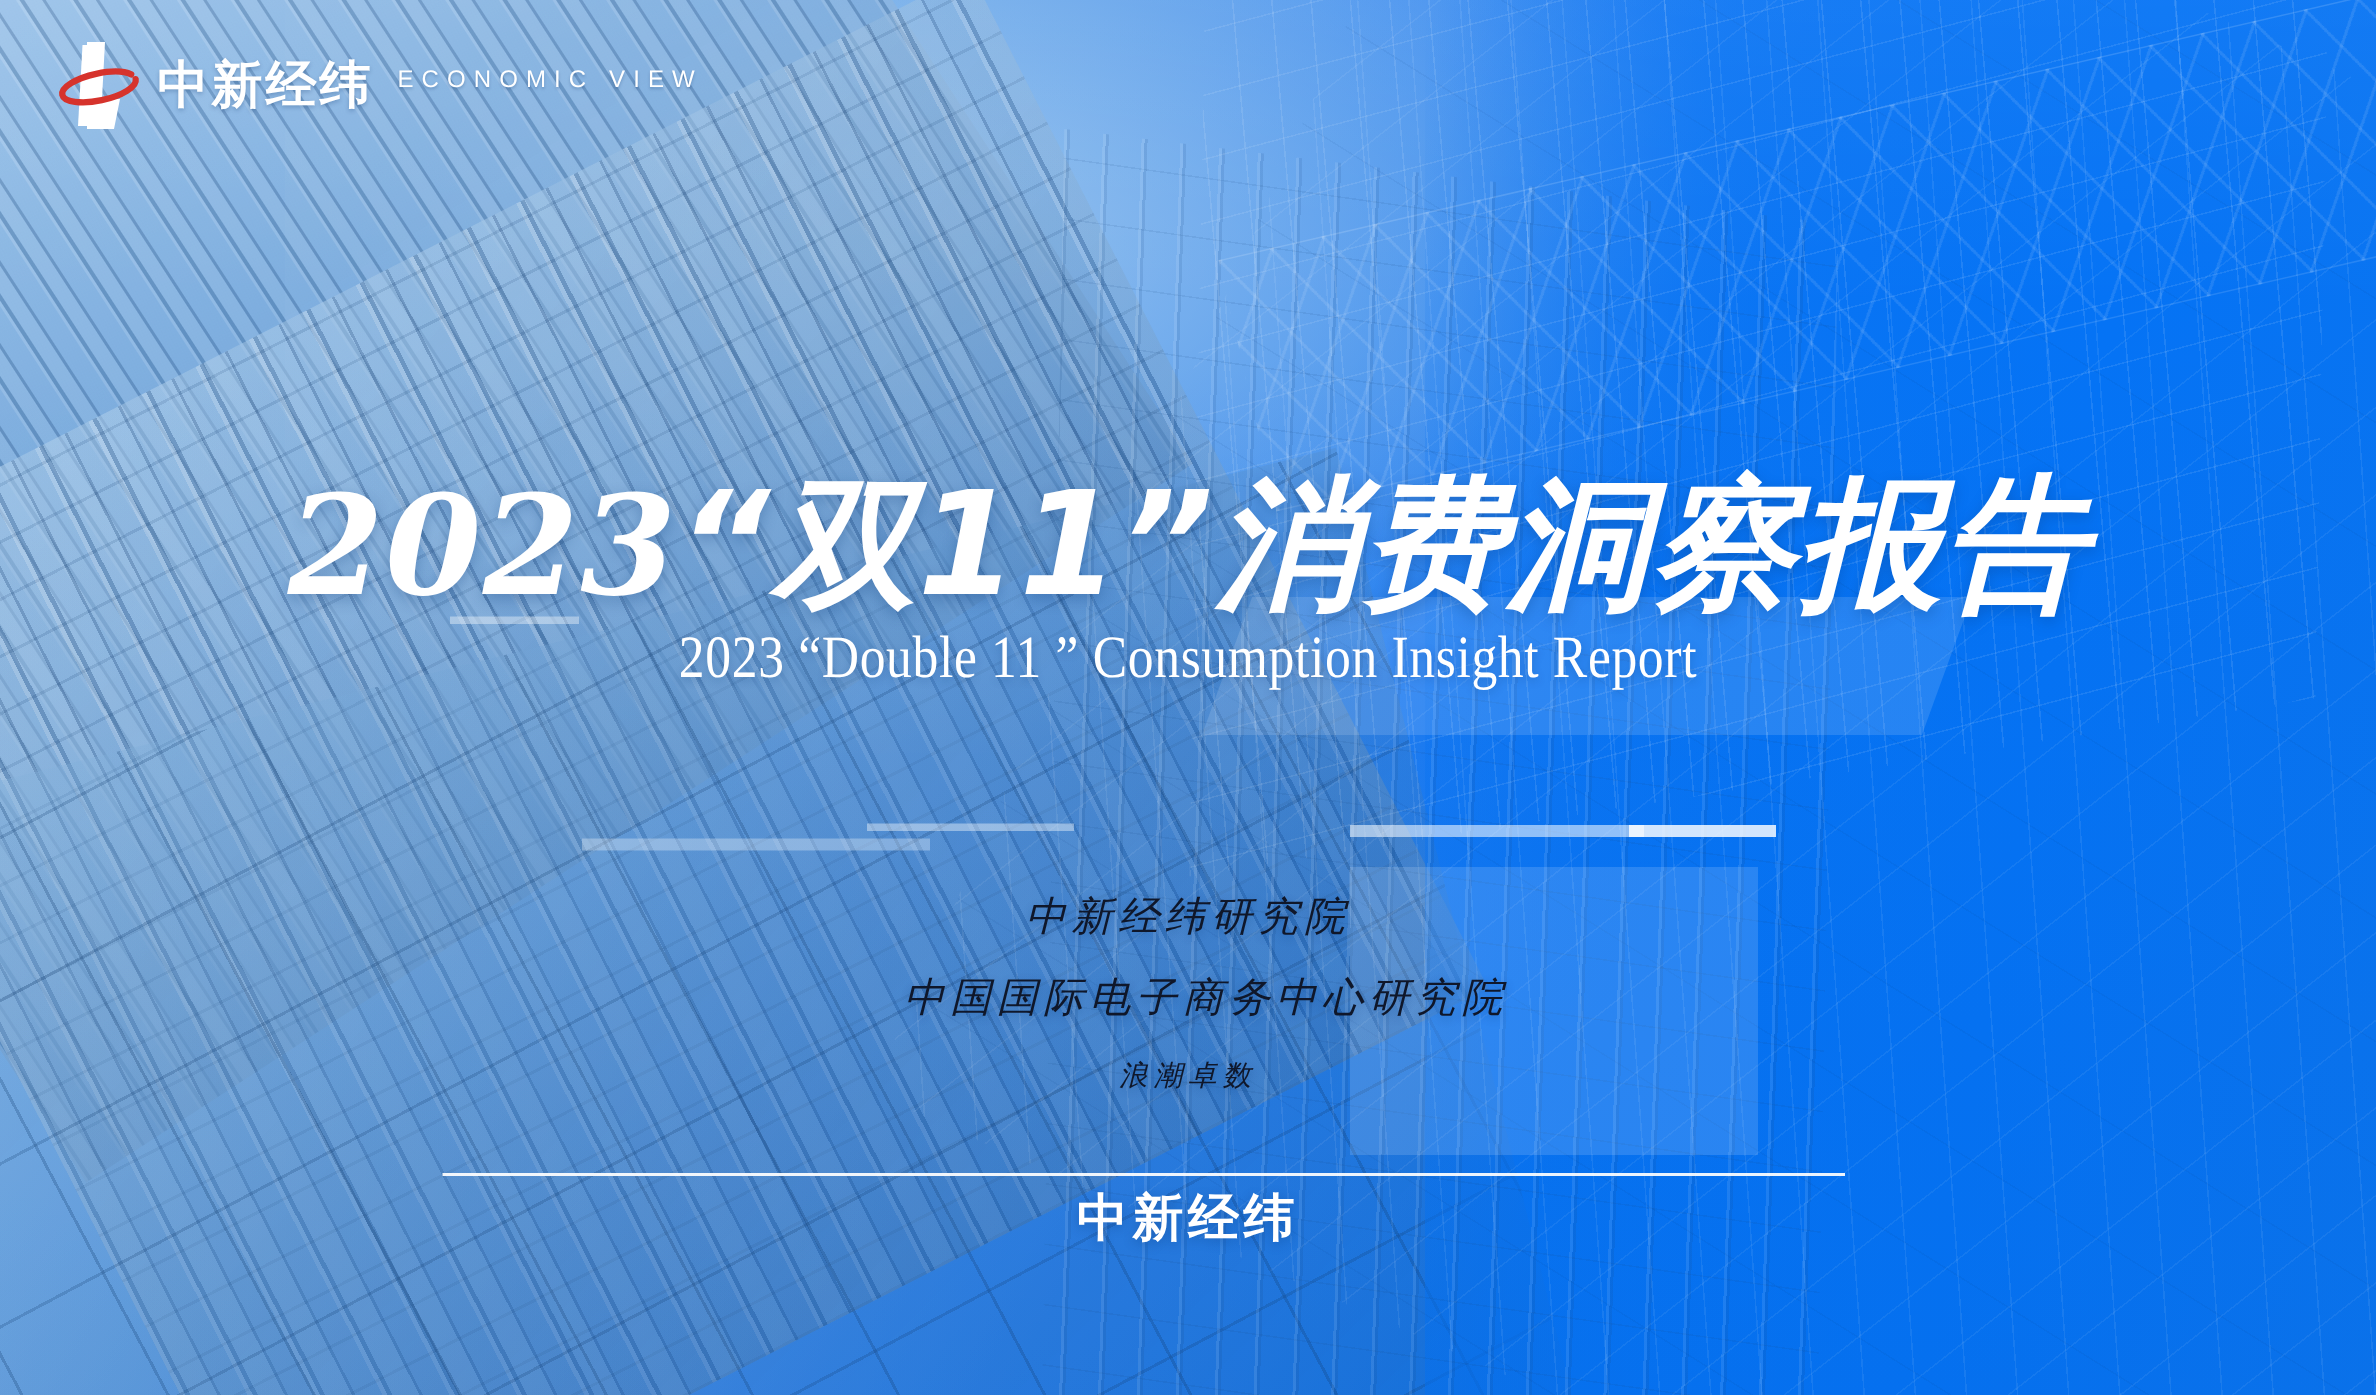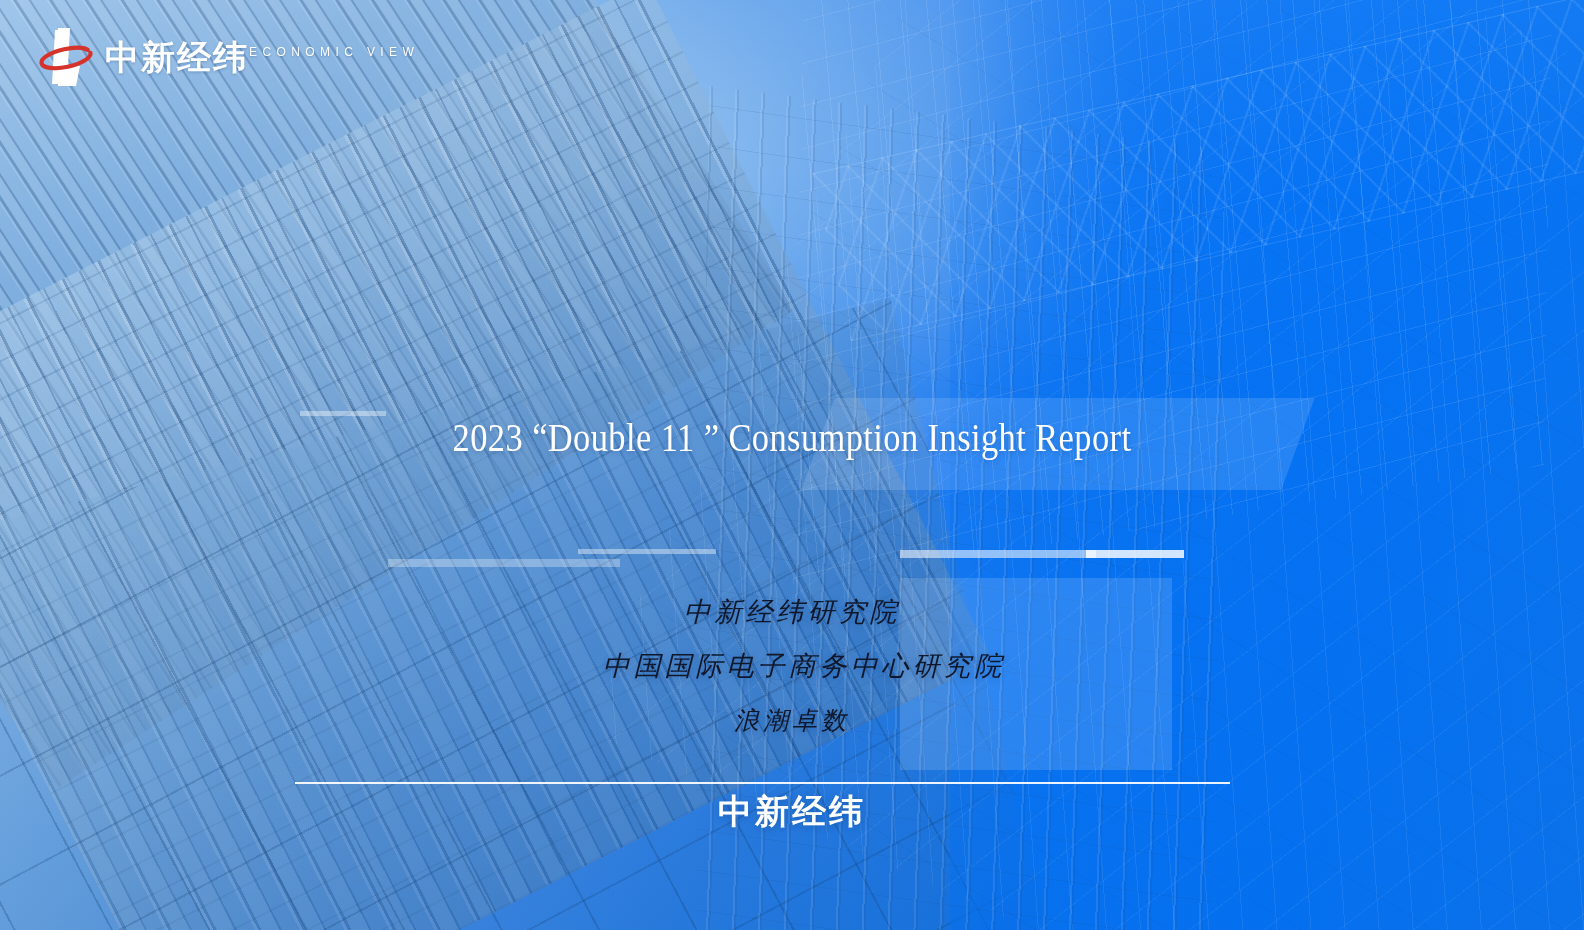--- a/index.html
+++ b/index.html
@@ -168,23 +168,24 @@
     z-index:40;
   }
   .logo-mark{position:relative;width:58px;height:70px;}
   .logo-text{display:flex;flex-direction:row;align-items:flex-start;line-height:1;}
   .logo-cn{
     color:#fff;font-size:34px;font-weight:700;letter-spacing:2px;
     font-family:"DejaVu Sans","Liberation Sans",sans-serif;
     text-shadow:0 1px 3px rgba(0,40,90,.25);
   }
   .logo-en{
-    color:#fff;font-size:12px;letter-spacing:5.4px;margin-top:6px;
+    color:#fff;font-size:16px;letter-spacing:5.4px;margin-top:6px;
     font-family:"Liberation Sans",sans-serif;font-weight:400;
     text-shadow:0 1px 2px rgba(0,40,90,.25);
+    margin-left:16px;
   }
 
   
   .deco-parallelogram{
     position:absolute;
     left:818px;top:398px;width:480px;height:92px;
     background:rgba(255,255,255,.13);
     transform:skewX(-20deg);
     z-index:10;
   }
@@ -244,21 +245,21 @@
   }
   .author-line{
     color:#0f172a;
     font-family:"DejaVu Serif","Liberation Serif",serif;
     font-weight:400;font-style:italic;
     letter-spacing:4px;
     text-shadow:0 2px 6px rgba(8,50,110,.3);
   }
   .author-1{font-size:27px;line-height:1;}
   .author-2{font-size:27px;line-height:1;margin-top:27px;margin-left:24px;}
-  .author-3{font-size:25px;line-height:1;margin-top:29px;}
+  .author-3{font-size:19px;line-height:1;margin-top:29px;}
 
   .byline{
     position:absolute;left:0;right:0;top:789px;
     text-align:center;z-index:30;
     color:#fff;
     font-family:"DejaVu Sans","Liberation Sans",sans-serif;
     font-weight:700;
     font-size:34px;
     letter-spacing:3px;
     text-shadow:0 2px 7px rgba(8,50,110,.32);
@@ -297,20 +298,23 @@
         <path d="M17 8 L24 8 L20 62 L14 62 Z" fill="#ffffff"></path>
         <ellipse cx="28" cy="36" rx="25" ry="9" fill="none" stroke="#d6332c" stroke-width="4.2" transform="rotate(-12 28 36)" stroke-dasharray="108 40" stroke-linecap="round"></ellipse>
       </svg>
     </span>
     <span class="logo-text">
       <span class="logo-cn">中新经纬</span>
       <span class="logo-en">ECONOMIC VIEW</span>
     </span>
   </div>
 
+  <h1 class="title">
+    <span class="t-num">2023</span><span class="t-cn">“双11”</span><span class="t-cn">消费洞察报告</span>
+  </h1>
 
   <div class="subtitle">2023 “Double 11 ” Consumption Insight Report</div>
 
   <div class="authors">
     <div class="author-line author-1">中新经纬研究院</div>
     <div class="author-line author-2">中国国际电子商务中心研究院</div>
     <div class="author-line author-3">浪潮卓数</div>
   </div>
 
   <div class="byline">中新经纬</div>

